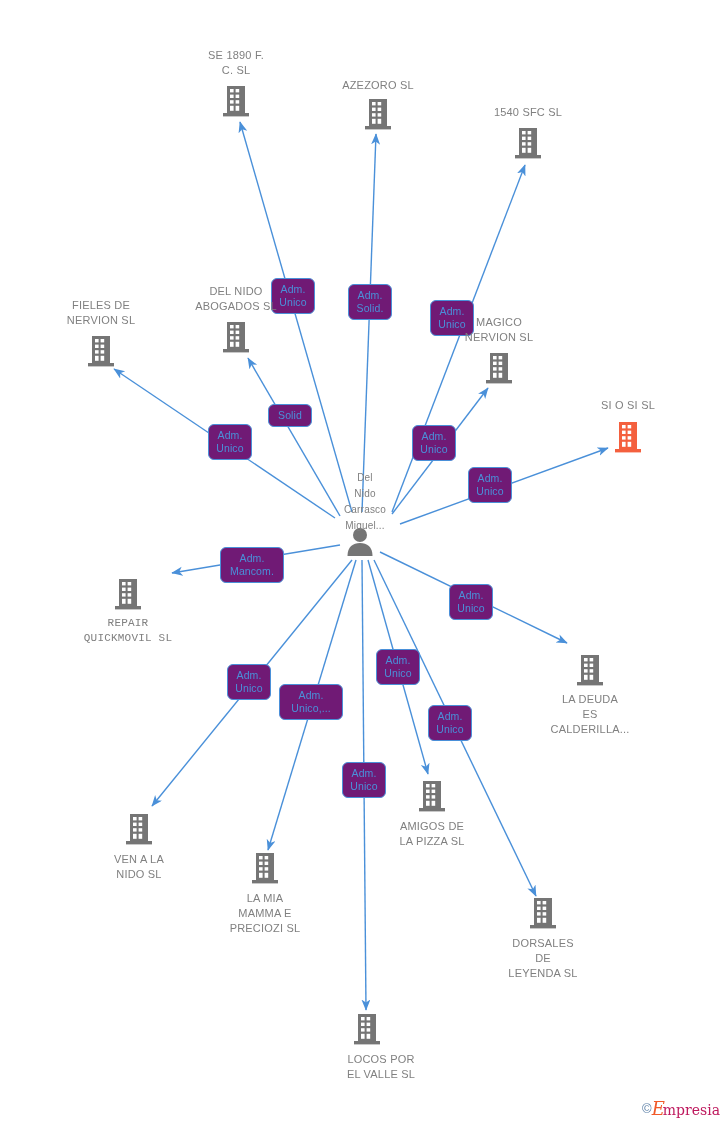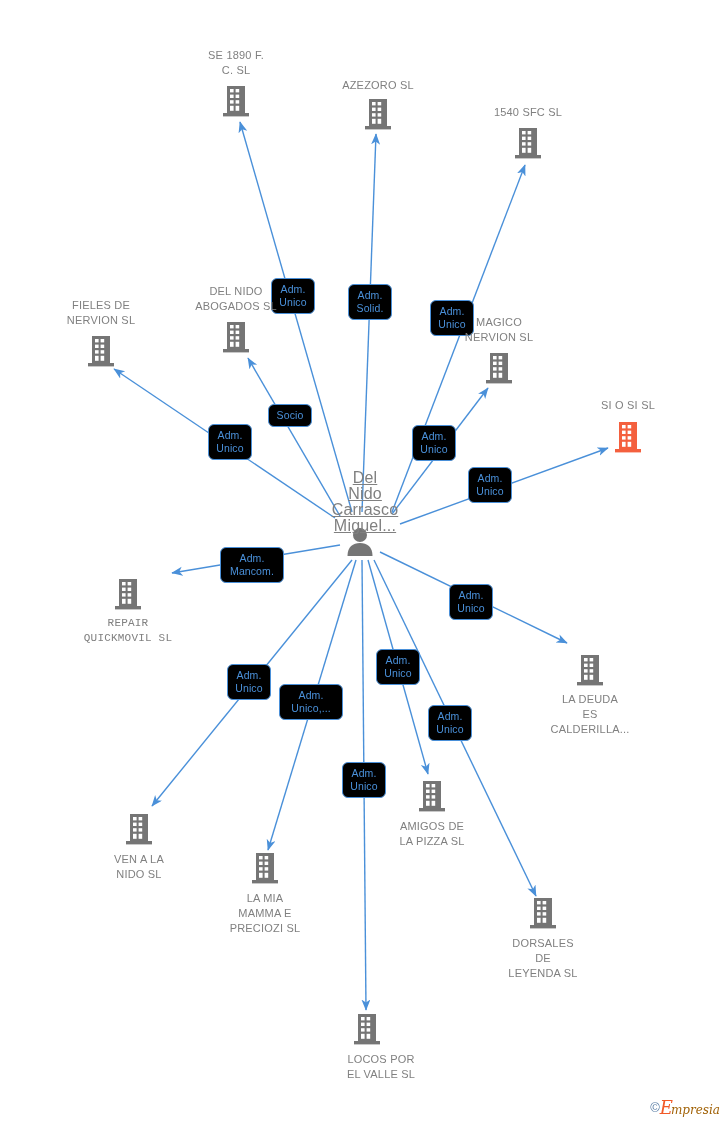--- a/index.html
+++ b/index.html
@@ -41,28 +41,27 @@
     font-size: 11px;
     line-height: 15px;
     color: #808080;
     letter-spacing: .2px;
     white-space: pre-line;
   }
   .node.below .lbl { margin-top: 2px; }
   .node.above .lbl { margin-bottom: 2px; }
   .node.person .lbl {
     color: #808080;
-    font-size: 16px;
+    font-size: 10px;
     line-height: 16px;
-    text-decoration: underline;
   }
   .badge {
     position: absolute;
     box-sizing: border-box;
-    background: #000000;
+    background: #701a75;
     border: 1.3px solid #4a90d9;
     border-radius: 6px;
     color: #4a90d9;
     font-size: 10.5px;
     line-height: 13px;
     text-align: center;
     padding: 4px 5px;
     white-space: pre-line;
     letter-spacing: .1px;
   }
@@ -79,24 +78,23 @@
     font-size: 13px;
     vertical-align: 2px;
   }
   #watermark .e {
     color: #f15a29;
     font-family: "DejaVu Serif", serif;
     font-style: italic;
     font-size: 18px;
   }
   #watermark .rest {
-    color: #a16207;
+    color: #be185d;
     font-family: "DejaVu Serif", serif;
-    font-style: italic;
-    font-size: 12px;
+    font-size: 14px;
     margin-left: -2px;
   }
 </style>
 </head>
 <body>
 
 <div id="graph">
 
   <svg id="edges" viewBox="0 0 728 1125" xmlns="http://www.w3.org/2000/svg">
     <defs>
@@ -124,21 +122,21 @@
 
   <div id="badge-layer">
       <div class="badge" style="left: 271px; top: 278px; width: 44px; min-height: 36px;">Adm.
 Unico</div>
       <div class="badge" style="left: 348px; top: 284px; width: 44px; min-height: 36px;">Adm.
 Solid.</div>
       <div class="badge" style="left: 430px; top: 300px; width: 44px; min-height: 36px;">Adm.
 Unico</div>
       <div class="badge" style="left: 208px; top: 424px; width: 44px; min-height: 36px;">Adm.
 Unico</div>
-      <div class="badge" style="left: 268px; top: 404px; width: 44px; min-height: 20px;">Socio</div>
+      <div class="badge" style="left: 268px; top: 404px; width: 44px; min-height: 20px;">Solid</div>
       <div class="badge" style="left: 412px; top: 425px; width: 44px; min-height: 36px;">Adm.
 Unico</div>
       <div class="badge" style="left: 468px; top: 467px; width: 44px; min-height: 36px;">Adm.
 Unico</div>
       <div class="badge" style="left: 220px; top: 547px; width: 64px; min-height: 36px;">Adm.
 Mancom.</div>
       <div class="badge" style="left: 449px; top: 584px; width: 44px; min-height: 36px;">Adm.
 Unico</div>
       <div class="badge" style="left: 227px; top: 664px; width: 44px; min-height: 36px;">Adm.
 Unico</div>

